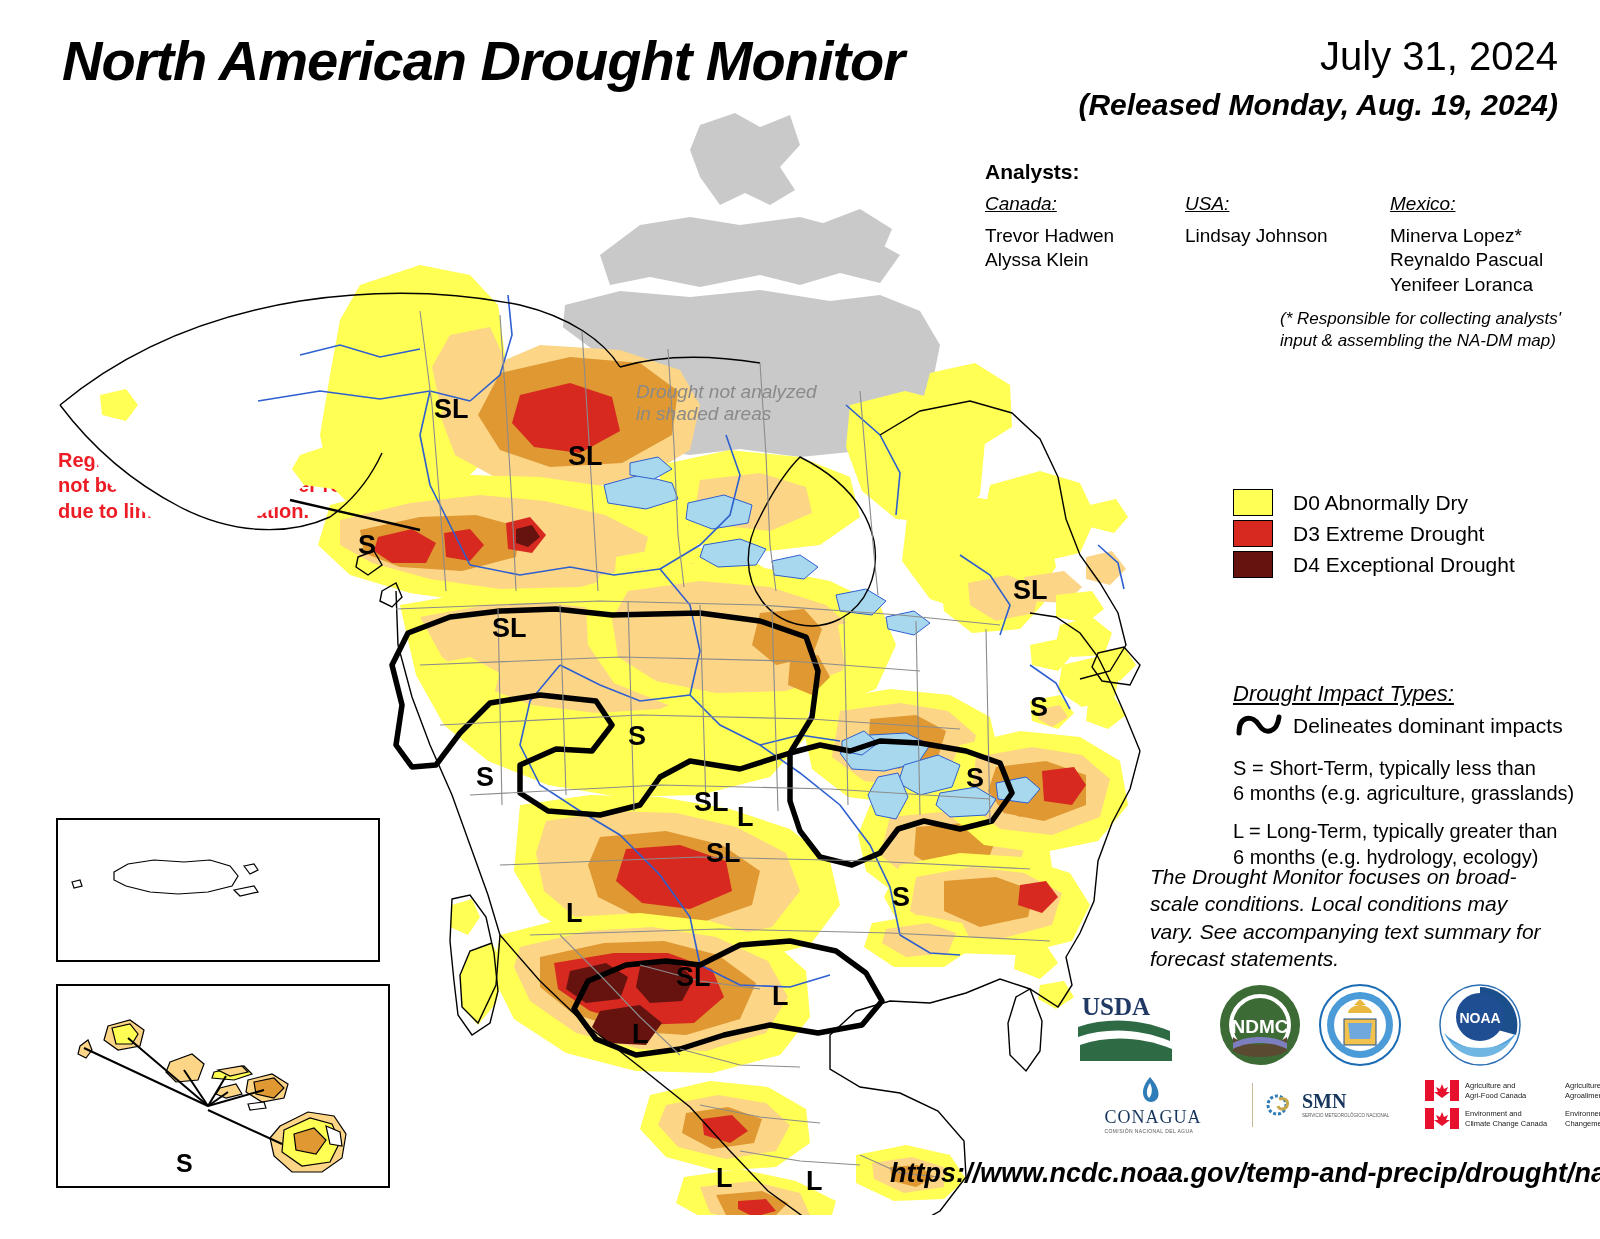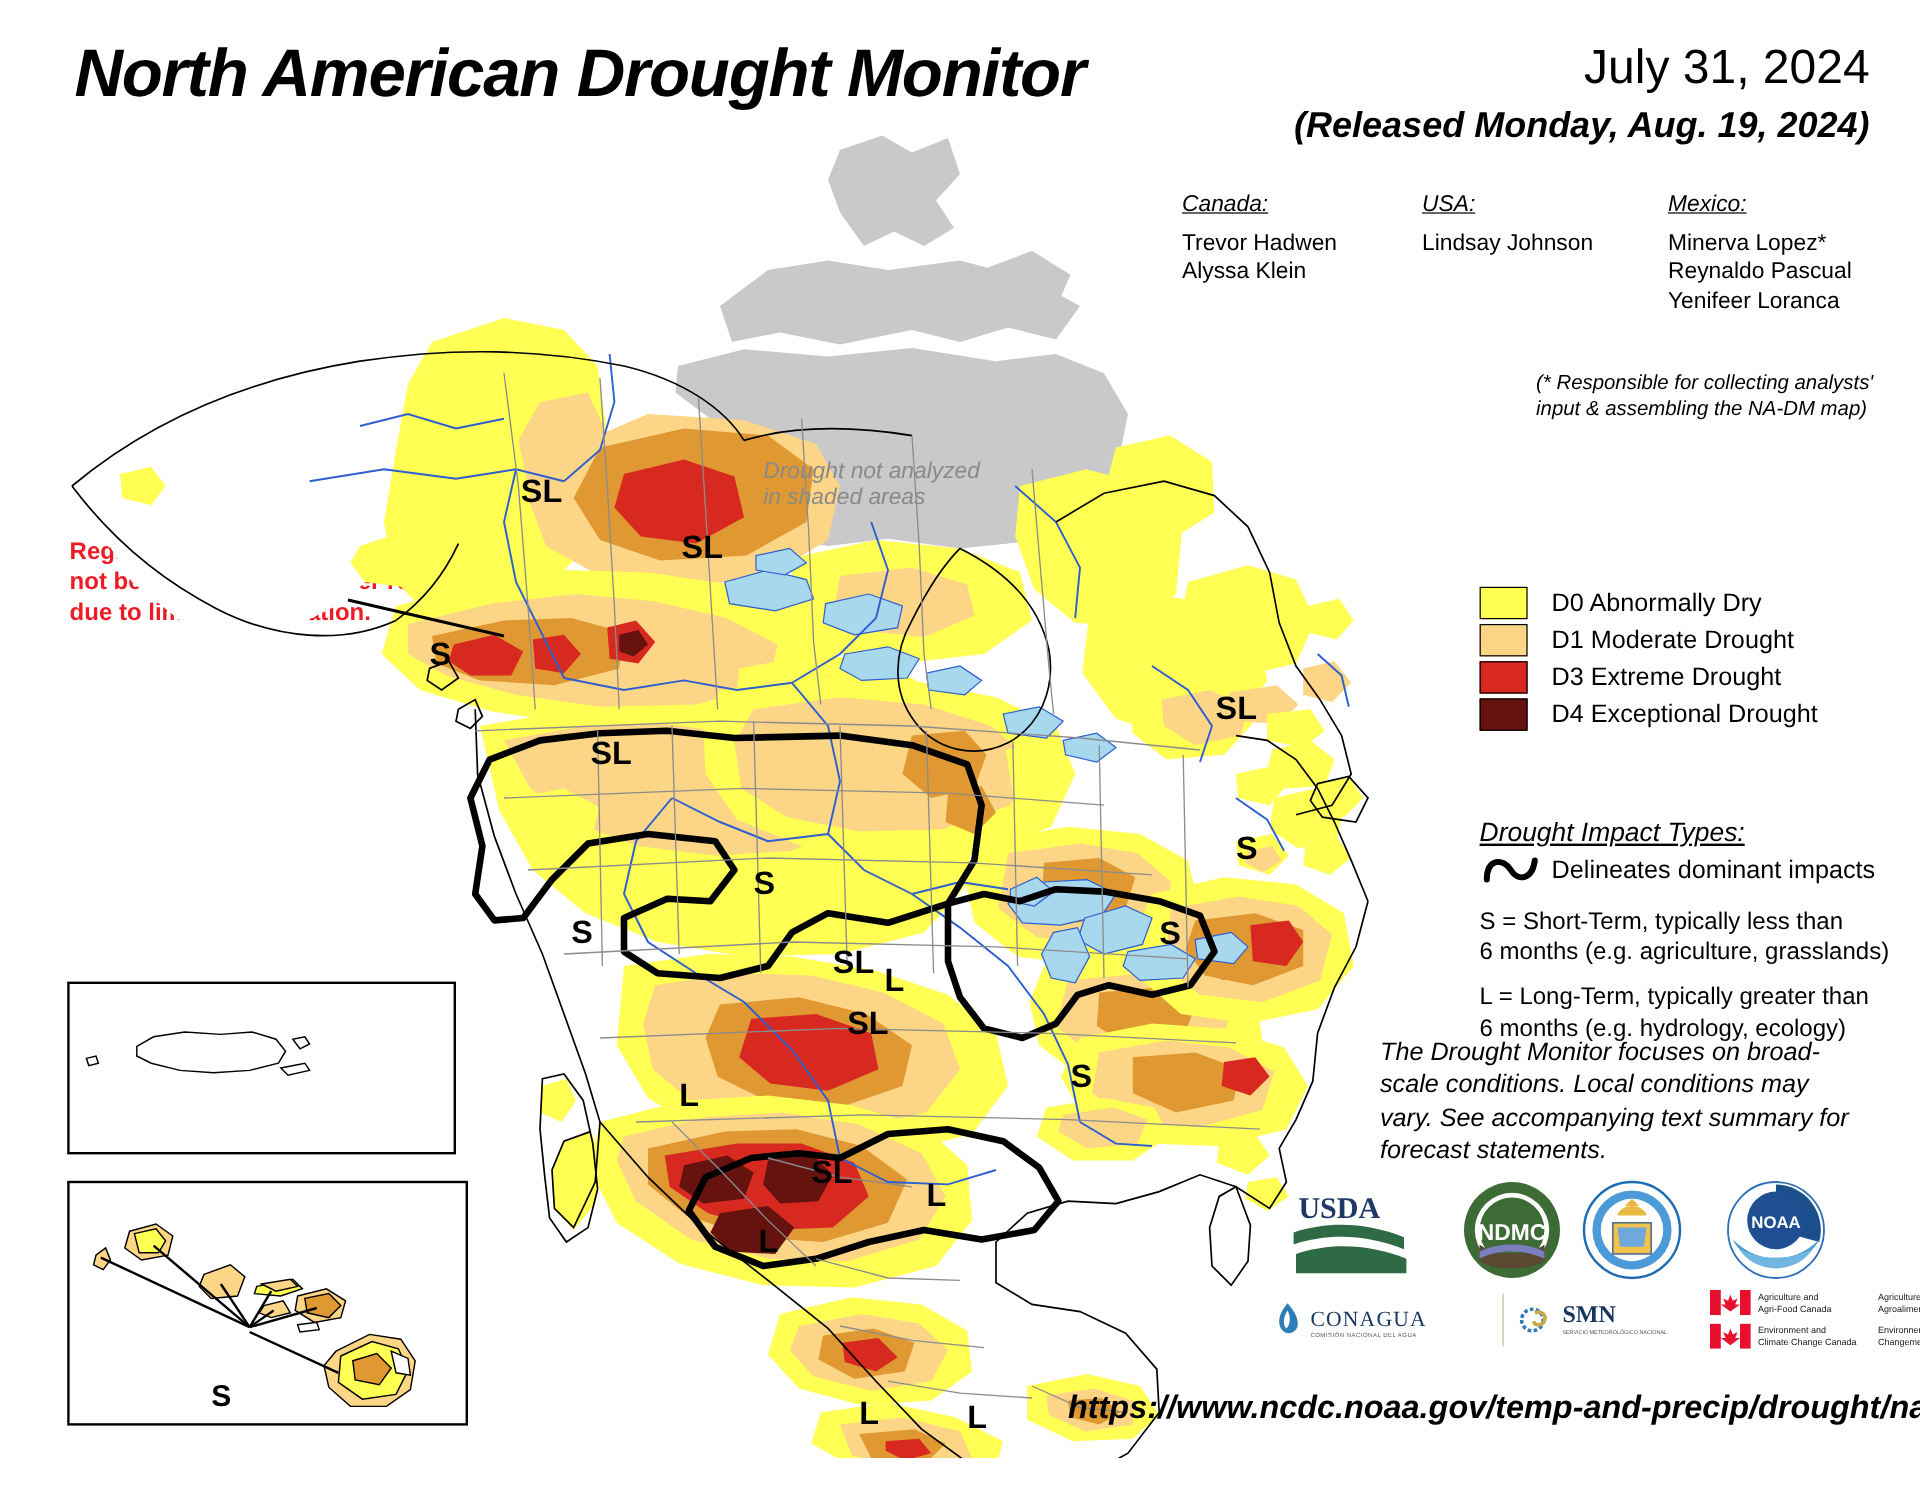--- a/index.html
+++ b/index.html
@@ -58,20 +58,21 @@
   .maple{width:34px;height:21px;flex:none;}
 </style>
 </head>
 <body>
 
 <div class="abs" id="title">North American Drought Monitor</div>
 <div class="abs" id="date">July 31, 2024</div>
 <div class="abs" id="released">(Released Monday, Aug. 19, 2024)</div>
 
 <div class="abs" id="analysts">
+  <div class="hdr">Analysts:</div>
   <div class="cols">
     <div class="col">
       <div class="country">Canada:</div>
       <div class="nm">Trevor Hadwen</div>
       <div class="nm">Alyssa Klein</div>
     </div>
     <div class="col">
       <div class="country">USA:</div>
       <div class="nm">Lindsay Johnson</div>
     </div>
@@ -466,24 +467,20 @@
     <text class="hi-s" x="118" y="186" font-size="25" font-weight="bold" font-family="Liberation Sans, sans-serif">S</text>
   </svg>
 </div>
 
 <div class="abs" id="legend">
   <div class="lrow">
     <span class="sw" style="background:#FFFF54"></span>
     <span class="lbl">D0 Abnormally Dry</span>
   </div>
   <div class="lrow">
-    <span class="sw" style="background:#FCD586"></span>
-    <span class="lbl">D1 Moderate Drought</span>
-  </div>
-  <div class="lrow">
     <span class="sw" style="background:#D7291F"></span>
     <span class="lbl">D3 Extreme Drought</span>
   </div>
   <div class="lrow">
     <span class="sw" style="background:#661310"></span>
     <span class="lbl">D4 Exceptional Drought</span>
   </div>
 </div>
 
 <div class="abs" id="impacts">
@@ -536,21 +533,21 @@
       <path d="M420 12 A38 38 0 0 1 456 60 L420 50 Z" fill="#1B4F8C"></path>
       <circle cx="420" cy="42" r="24" fill="#1F4E93"></circle>
       <text x="420" y="48" font-size="14" font-weight="bold" fill="#fff" text-anchor="middle" font-family="Liberation Sans, sans-serif">NOAA</text>
       <path d="M384 58 C396 84 444 84 456 58 C444 70 430 74 420 74 C410 74 396 70 384 58 Z" fill="#4A9BD8"></path>
       <path d="M388 64 C402 88 438 88 452 64 C438 76 402 76 388 64 Z" fill="#6FB6E3"></path>
     </g>
   </svg>
 
   <div style="position:absolute;left:0;top:100px;display:flex;align-items:center;">
 
-    <div style="display:flex;align-items:flex-end;width:180px;">
+    <div style="display:flex;align-items:center;width:180px;flex-direction:column;">
       <svg width="26" height="32" viewBox="0 0 26 32">
         <path d="M13 2 C6 10 4 18 8 24 C11 28 17 28 20 24 C23 20 22 12 13 2 Z" fill="#2E7DB8"></path>
         <path d="M13 8 C9 14 9 20 12 23 C15 20 16 14 13 8 Z" fill="#fff"></path>
       </svg>
       <div style="margin-left:6px;">
         <div style="font-size:18px;letter-spacing:1px;font-family:'Liberation Serif',serif;color:#17365D;">CONAGUA</div>
         <div style="font-size:5px;letter-spacing:.4px;color:#555;">COMISIÓN NACIONAL DEL AGUA</div>
       </div>
     </div>
     <div style="width:1px;height:44px;background:#c8b898;margin:0 12px;"></div>

